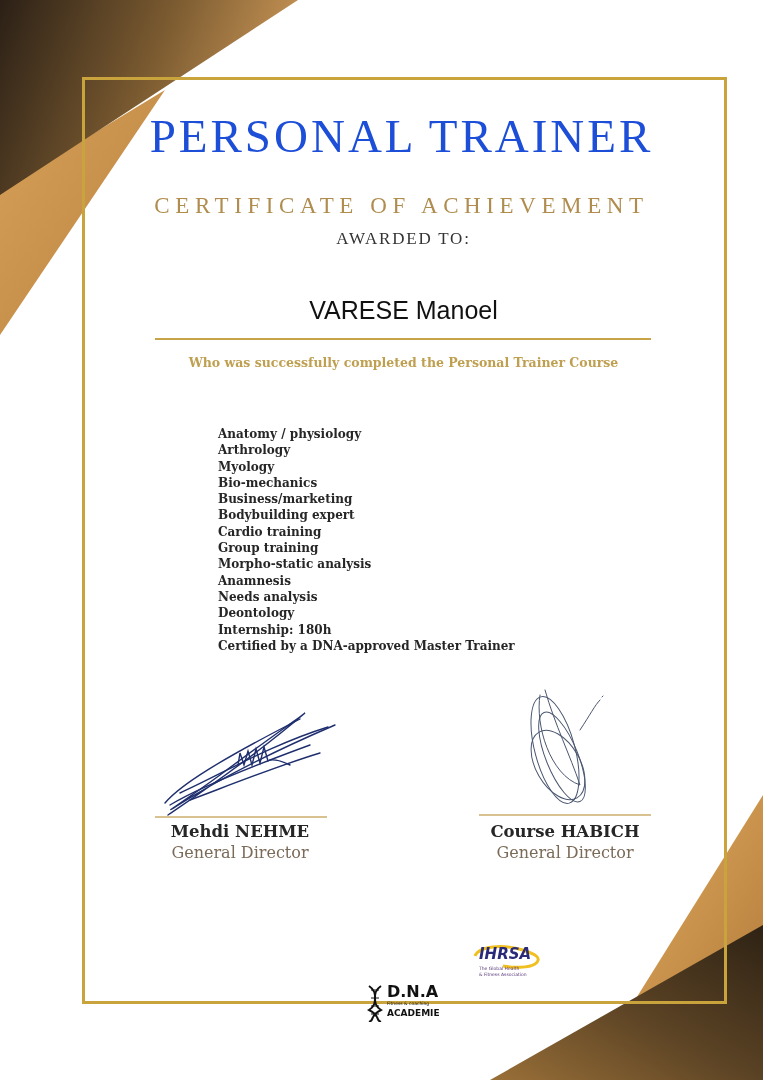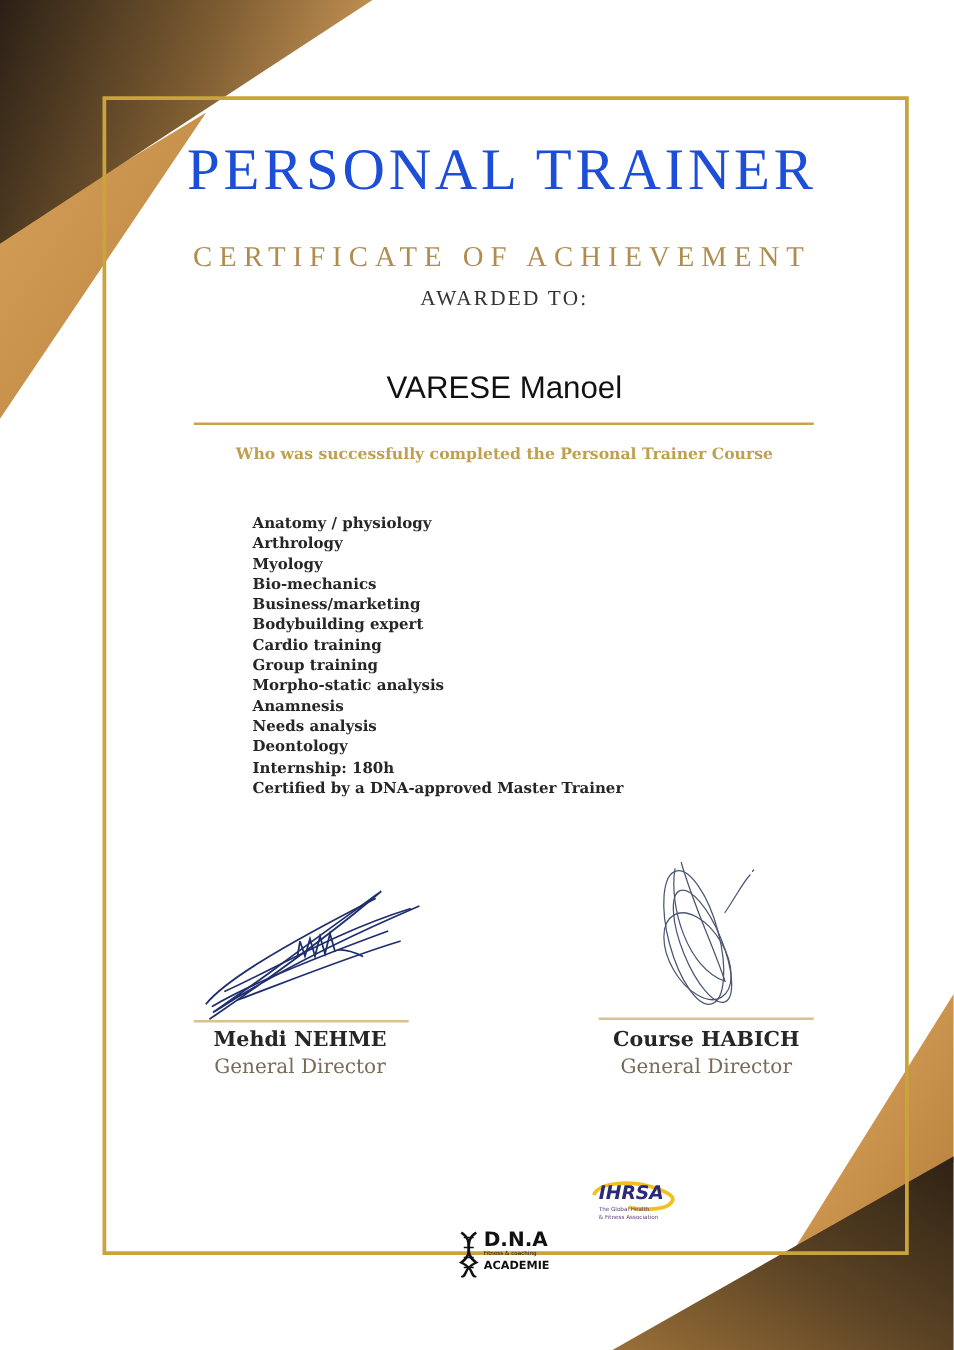--- a/index.html
+++ b/index.html
@@ -35,21 +35,21 @@
   }
   .name-line {
     position: absolute; left: 155px; top: 338px; width: 496px; height: 2px; background: #c7a448;
   }
   .completion {
     position: absolute; left: 0; width: 763px; top: 355px; text-align: center;
     font-family: "DejaVu Serif", serif; font-weight: bold; font-size: 12.5px;
     color: #bf9f50; padding-left: 44px; box-sizing: border-box;
   }
   .modules {
-    position: absolute; left: 202px; top: 410px; margin: 0; padding: 0; list-style: none;
+    position: absolute; left: 202px; top: 410px; margin: 16px; padding: 0; list-style: none;
   }
   .modules li {
     font-family: "DejaVu Serif", serif; font-weight: bold; font-size: 12px;
     color: #262626; line-height: 16.3px; height: 16.3px; white-space: nowrap;
   }
   .sig { position: absolute; }
   .sig-line { position: absolute; height: 2px; background: #d8c28f; }
   .signer-name {
     position: absolute; text-align: center;
     font-family: "DejaVu Serif", serif; font-weight: bold; font-size: 16.5px; color: #262626;

